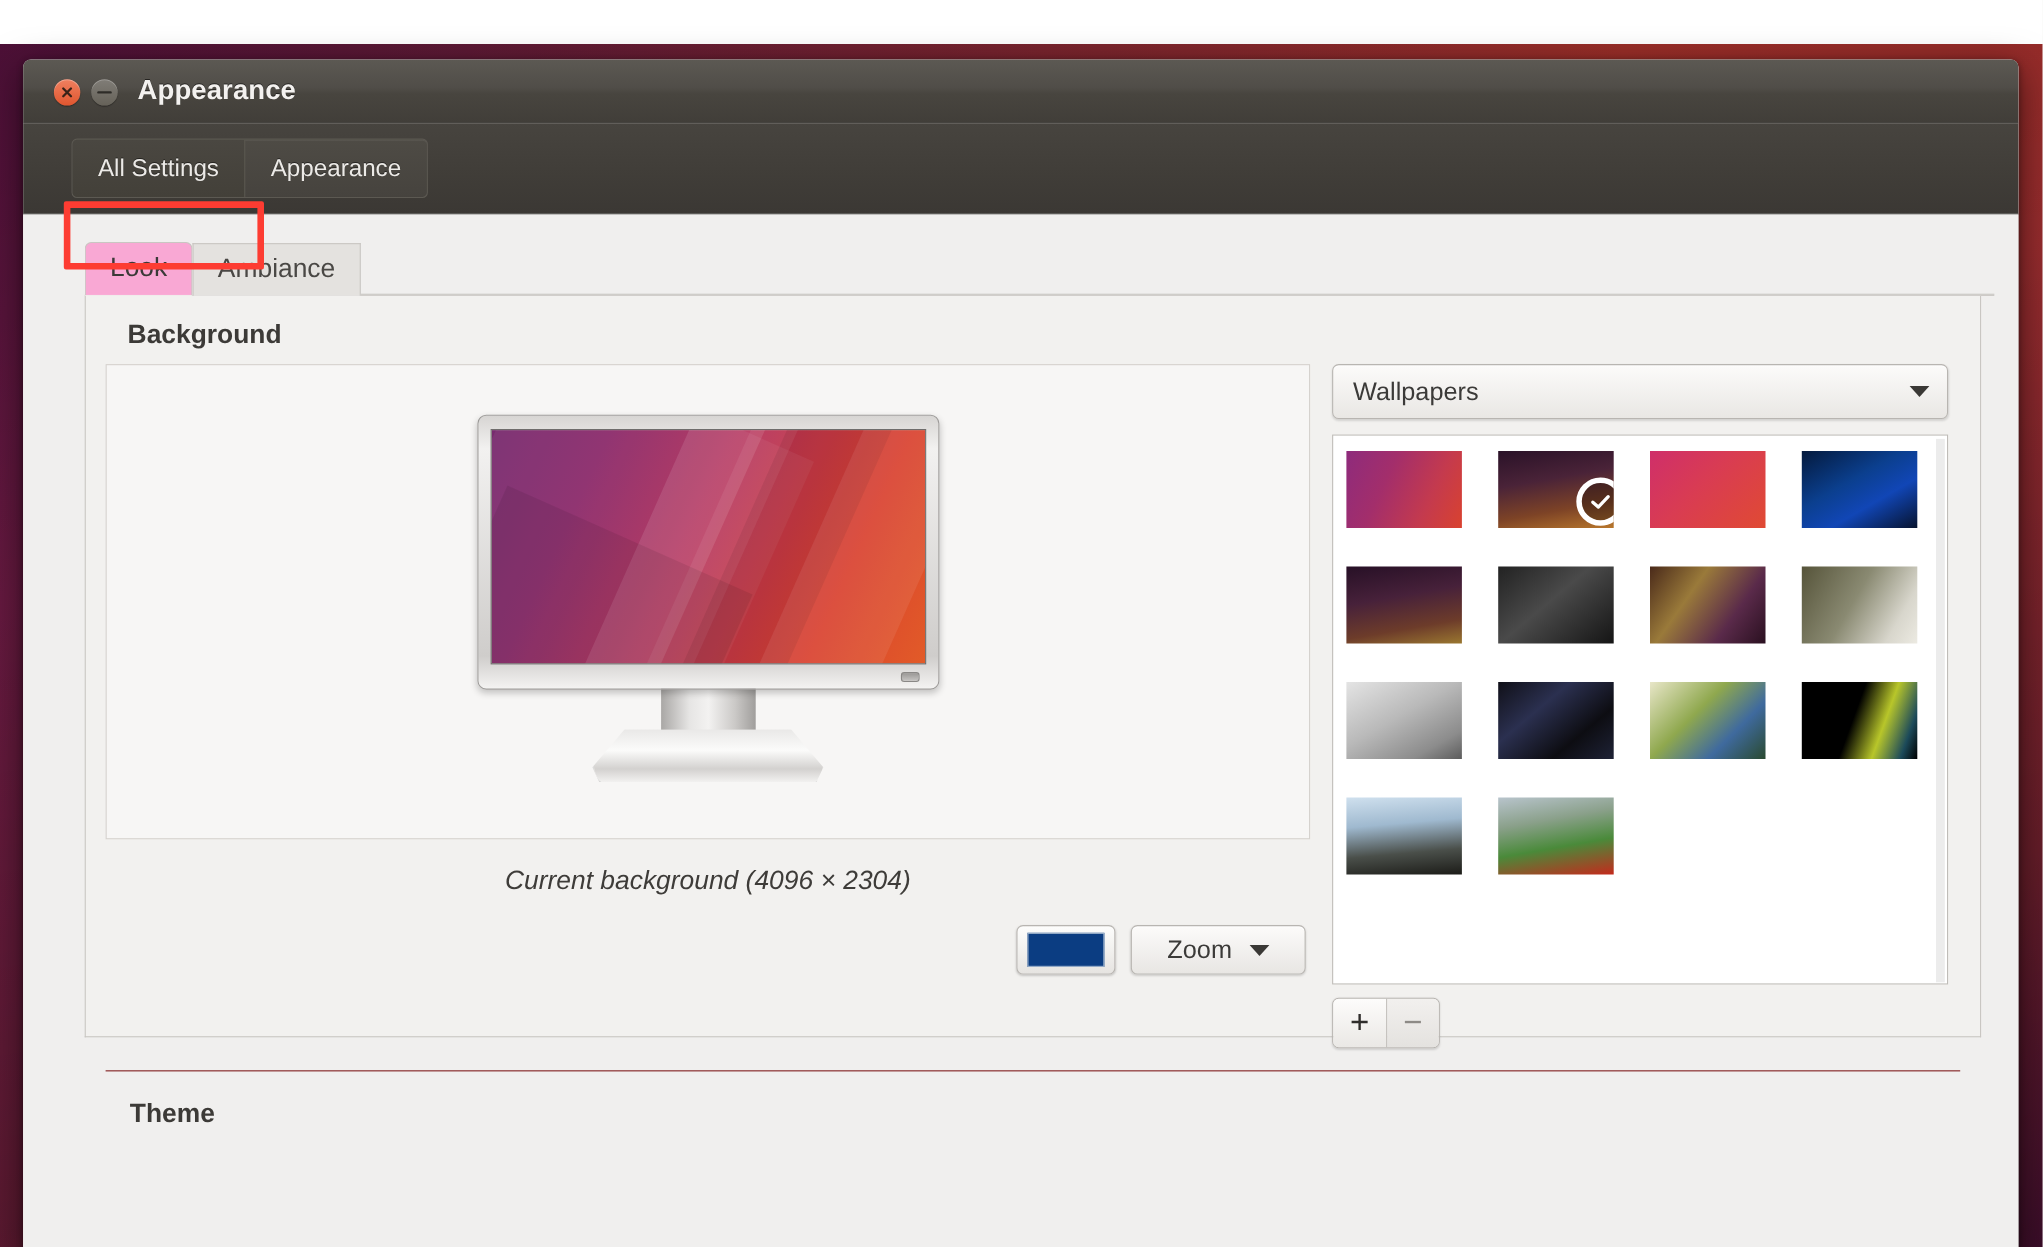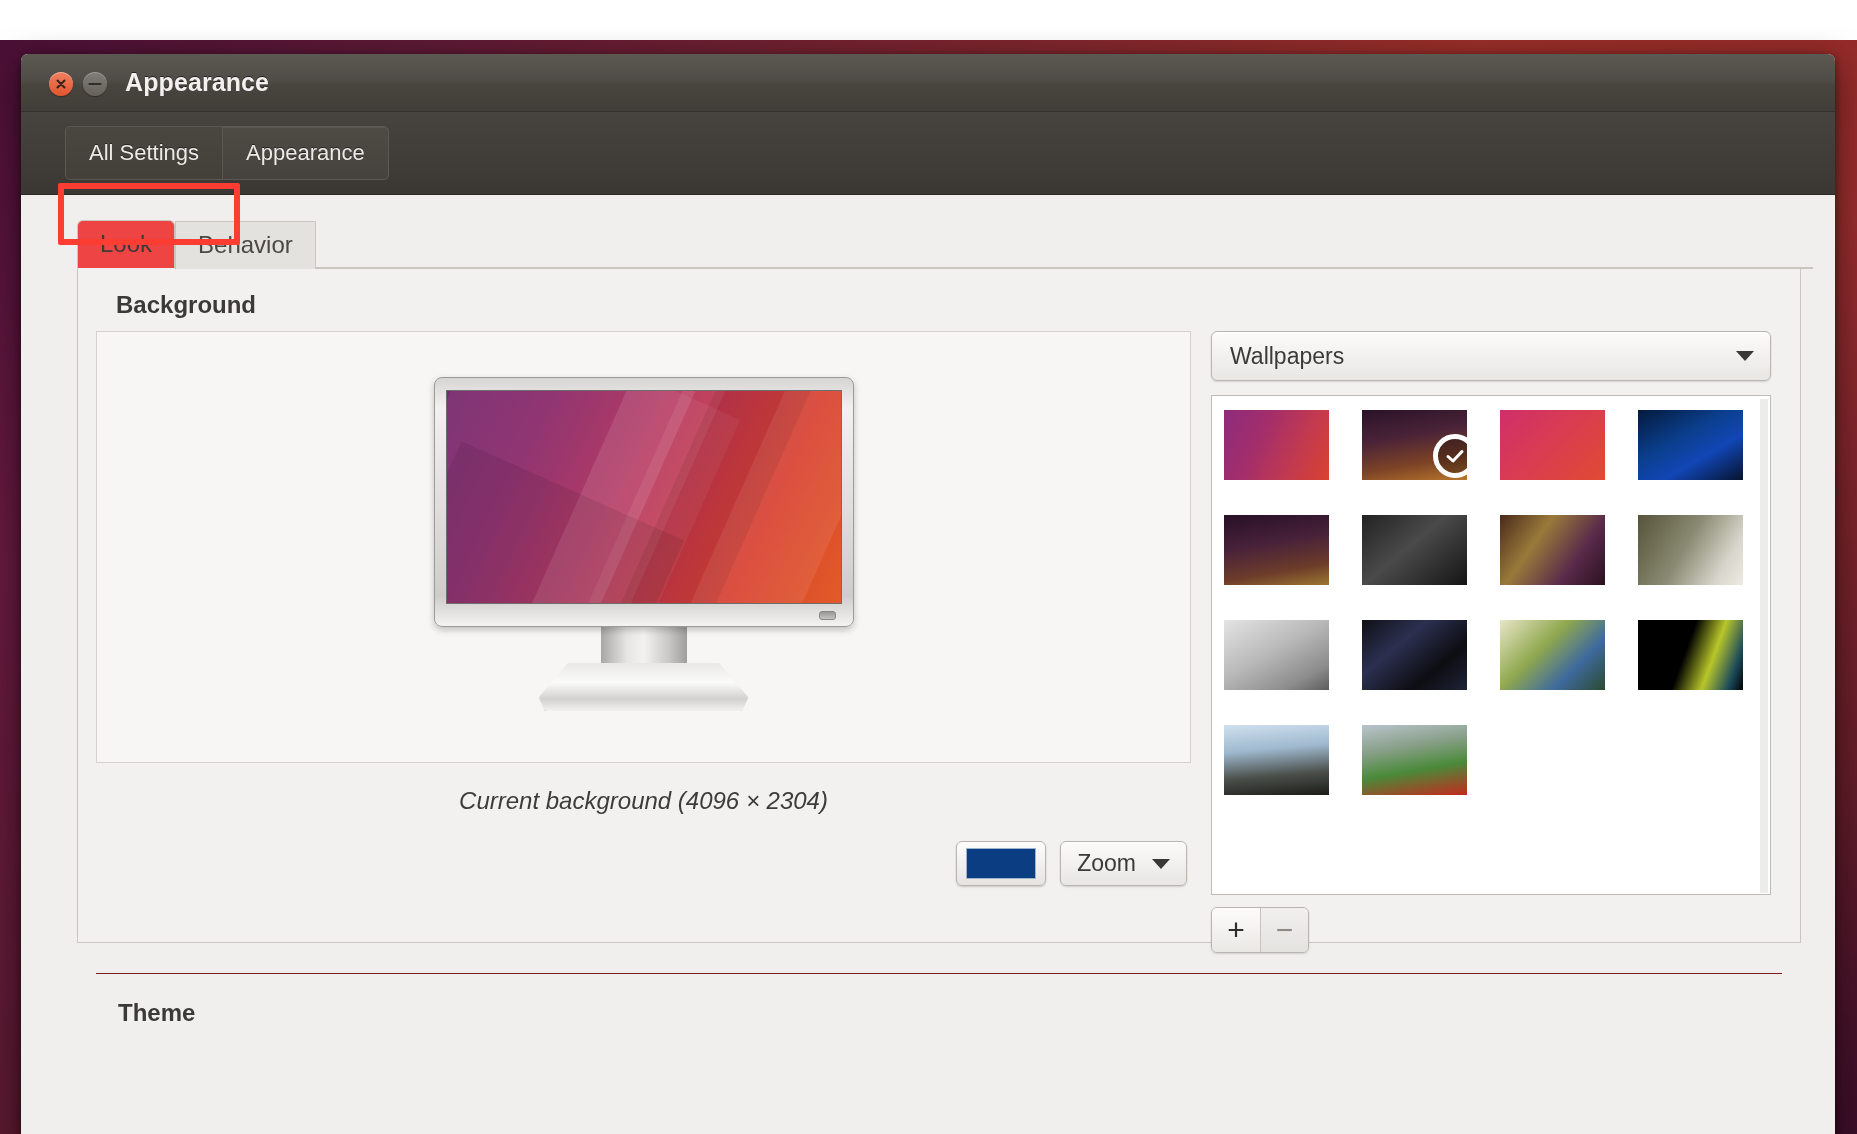--- a/index.html
+++ b/index.html
@@ -141,21 +141,21 @@
     padding: 9px 22px 10px 22px;
     font-size: 24px;
     color: #3b3a38;
     cursor: pointer;
     border: 1px solid transparent;
     border-bottom: none;
     top: 1px;
   }
   .tab.inactive { background: #e4e2df; border-color: #c9c6c2; color: #4a4845; }
   .tab.active {
-    background: #ef4444;
+    background: #f9a8d4;
     border-color: #c9c6c2;
     border-top-left-radius: 6px;
     border-top-right-radius: 6px;
     border-bottom: 1px solid #f2f1ef;
     z-index: 2;
   }
   .tab-filler { flex: 1; border-bottom: 1px solid #c9c6c2; height: 0; }
 
   
   .panel {
@@ -268,21 +268,21 @@
     cursor: pointer;
   }
   .color-swatch i {
     display: block;
     width: 70px; height: 31px;
     border: 1px solid #9fb4cc;
   }
   .btn {
     display: flex; align-items: center; gap: 16px;
     height: 45px;
-    padding: 0 16px;
+    padding: 0 32px;
     font-size: 23px;
     color: #3b3a38;
     border-radius: 6px;
     border: 1px solid #b8b5b1;
     background: linear-gradient(to bottom,#fcfbfa,#e8e6e3);
     box-shadow: 0 1px 2px rgba(0,0,0,.15), inset 0 1px 0 #fff;
     cursor: pointer;
   }
   .caret {
     width: 0; height: 0;
@@ -449,21 +449,21 @@
         <div class="crumb active">All Settings</div>
         <div class="crumb">Appearance</div>
       </div>
       <div id="highlight-box"></div>
     </div>
 
     <div class="content">
 
       <div class="tabstrip">
         <div class="tab active">Look</div>
-        <div class="tab inactive">Behavior</div>
+        <div class="tab inactive">Ambiance</div>
         <div class="tab-filler"></div>
       </div>
 
       <div class="panel">
 
         <div class="section-title">Background</div>
 
         <div class="bg-row">
 
           <div class="preview-col">

